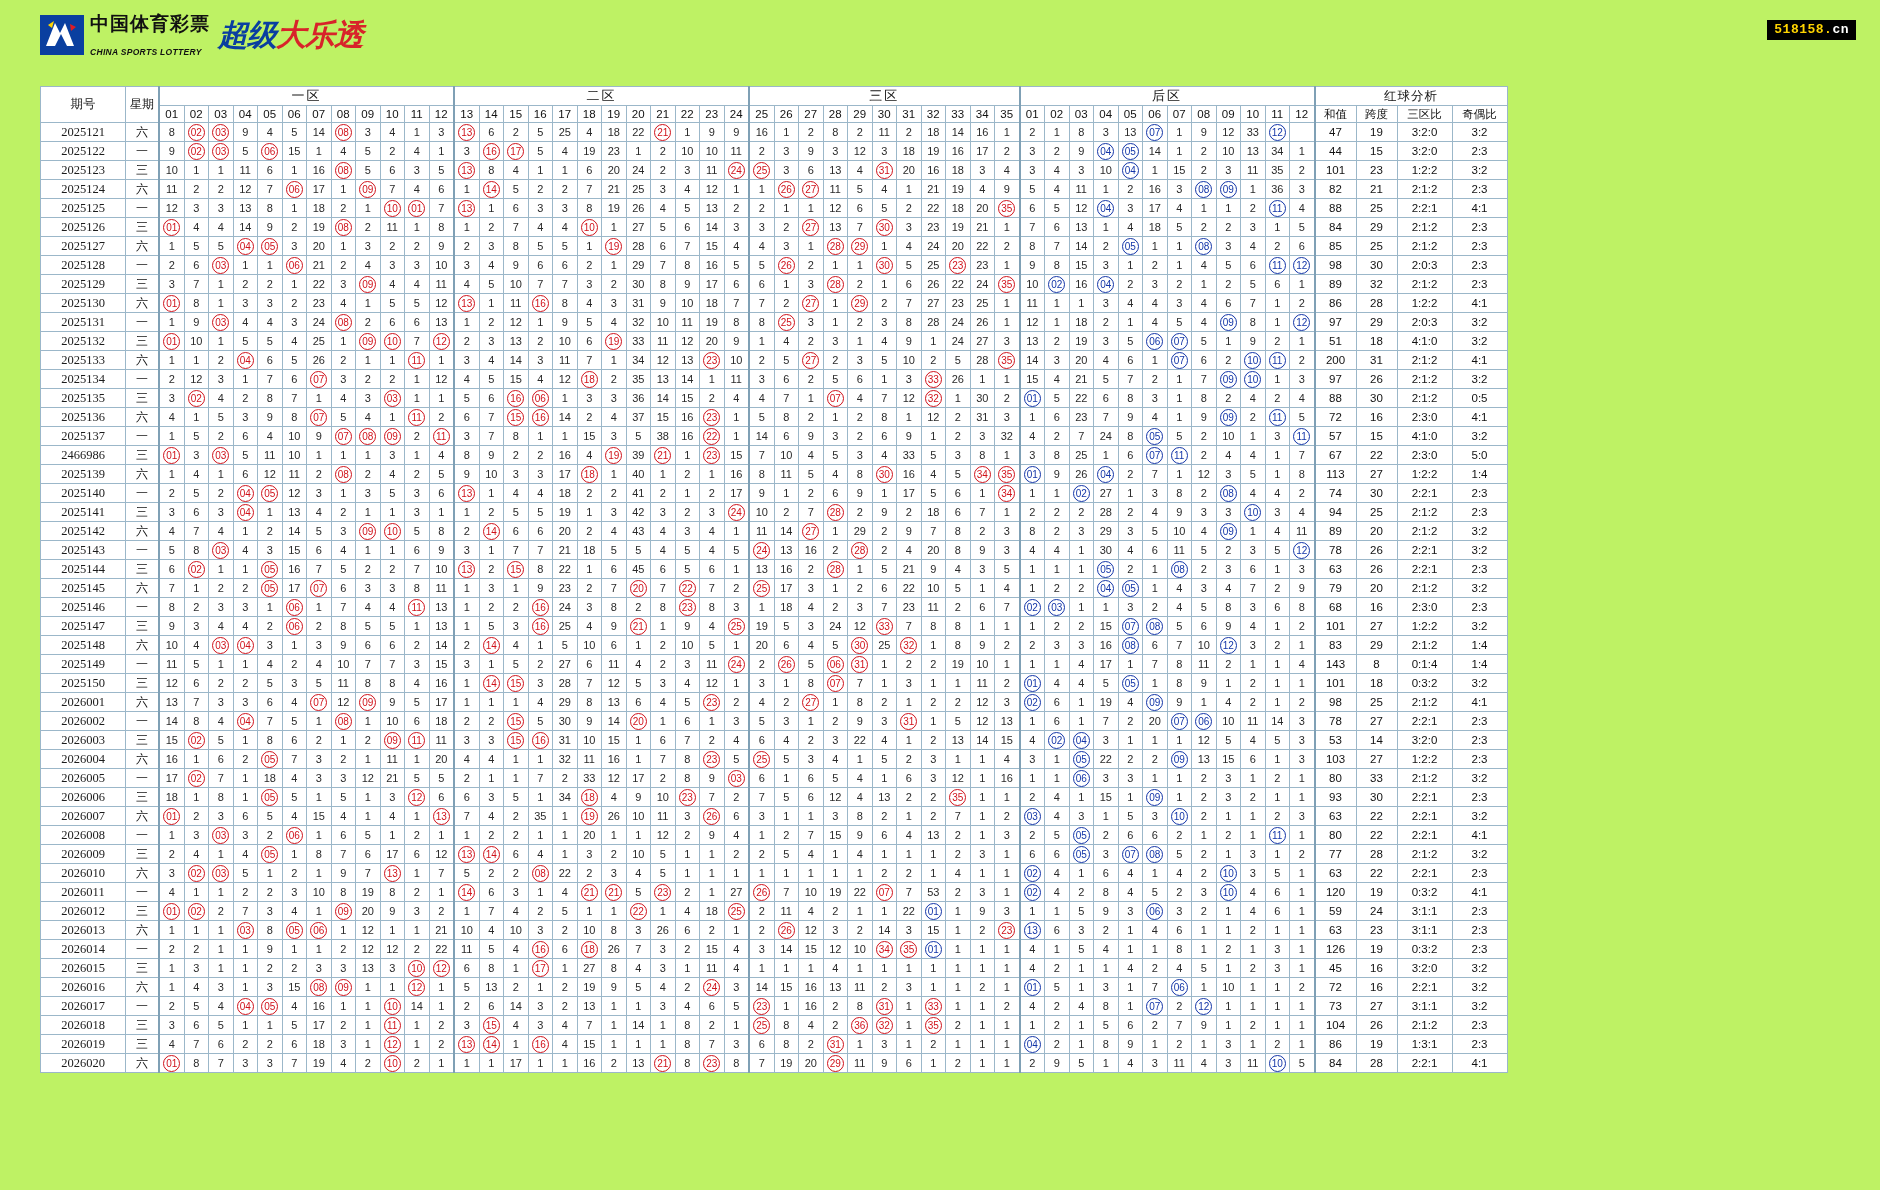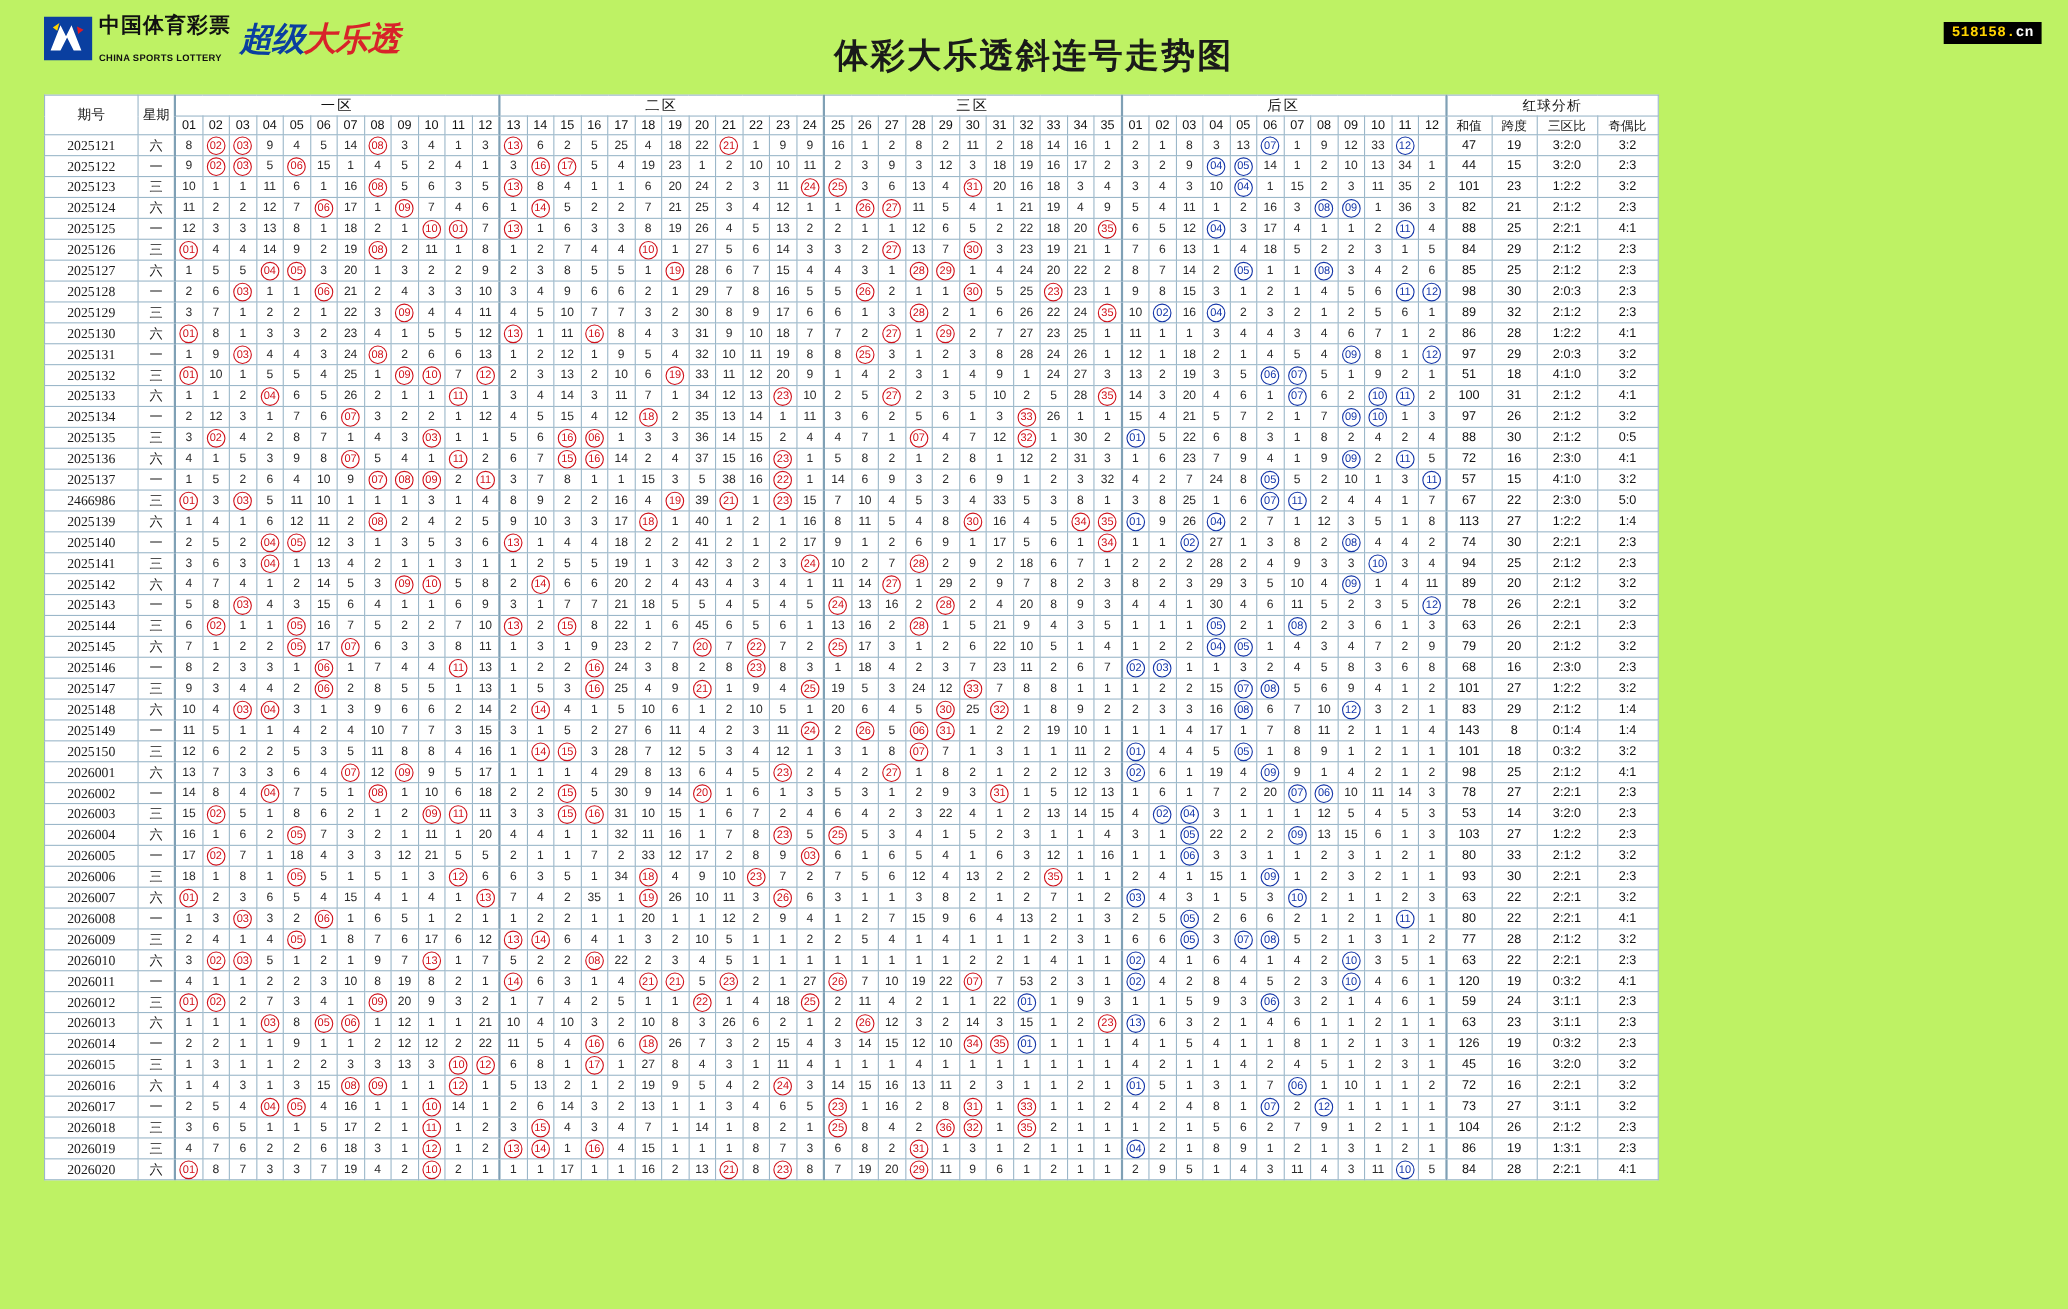--- a/index.html
+++ b/index.html
@@ -4,21 +4,21 @@
 <style>
   html,body{margin:0;padding:0;background:#f2f9fc;}
   body{width:1880px;height:1190px;font-family:"Liberation Sans",sans-serif;overflow:hidden;}
   .page{position:relative;width:1880px;height:1190px;background:#bef264;}
   
   .hdr{position:relative;height:70px;}
   .logo{position:absolute;left:40px;top:14px;display:flex;align-items:center;}
   .logo-mark{width:44px;height:40px;position:relative;margin-right:6px;}
   .logo-cn{display:flex;flex-direction:column;line-height:1;}
   .logo-cn .l1{font-size:19px;font-weight:bold;color:#111;letter-spacing:1px;}
-  .logo-cn .l2{font-size:8.5px;font-weight:bold;color:#111;letter-spacing:.3px;margin-top:15px;}
+  .logo-cn .l2{font-size:8.5px;font-weight:bold;color:#111;letter-spacing:.3px;margin-top:15px;font-style:italic;}
   .logo-dlt{margin-left:8px;font-size:30px;font-weight:bold;font-style:italic;letter-spacing:-1px;}
   .logo-dlt .c1{color:#d8232a;}
   .logo-dlt .c2{color:#0a3fa0;}
   .title{position:absolute;left:0;right:0;top:30px;text-align:center;font-family:"Liberation Serif",serif;font-size:31px;font-weight:bold;color:#1a1a1a;letter-spacing:2px;}
   .wm{position:absolute;right:24px;top:20px;background:#000;color:#ffd400;font-family:"Liberation Mono",monospace;font-size:13px;font-weight:bold;padding:2px 7px 3px;letter-spacing:.5px;}
   .wm .dom{color:#fff;}
   
   .tblwrap{position:absolute;left:40px;top:86px;width:1800px;}
   table{border-collapse:collapse;table-layout:fixed;background:#fff;}
   td,th{border:1px solid #9bb7c9;font-size:11px;text-align:center;padding:0;color:#111;
@@ -56,21 +56,20 @@
         </svg>
       </div>
       <div class="logo-cn">
         <span class="l1">中国体育彩票</span>
         <span class="l2">CHINA SPORTS LOTTERY</span>
       </div>
       <div class="logo-dlt">
         <span class="c2">超级</span><span class="c1">大乐透</span>
       </div>
     </div>
-    <div class="title">体彩大乐透斜连号走势图</div>
     <div class="wm"><span>518158.</span><span class="dom">cn</span></div>
   </div>
 
   <div class="tblwrap">
     <table>
       <thead>
         <tr>
           <td rowspan="2" class="issue">期号</td>
           <td rowspan="2" class="wd">星期</td>
           <td colspan="12" class="zone-hd sep">一区</td>
@@ -837,21 +836,21 @@
             <td class="num dark">20</td>
             <td class="num dark">4</td>
             <td class="num dark">6</td>
             <td class="num dark">1</td>
             <td class="num"><span class="ball b">07</span></td>
             <td class="num dark">6</td>
             <td class="num dark">2</td>
             <td class="num"><span class="ball b">10</span></td>
             <td class="num"><span class="ball b">11</span></td>
             <td class="num dark">2</td>
-            <td class="ana sep">100</td>
+            <td class="ana sep">200</td>
             <td class="ana">31</td>
             <td class="ana w">2:1:2</td>
             <td class="ana w">4:1</td>
           </tr>
           <tr>
             <td class="issue">2025134</td>
             <td class="wd">一</td>
             <td class="num sep dark">2</td>
             <td class="num dark">12</td>
             <td class="num dark">3</td>

